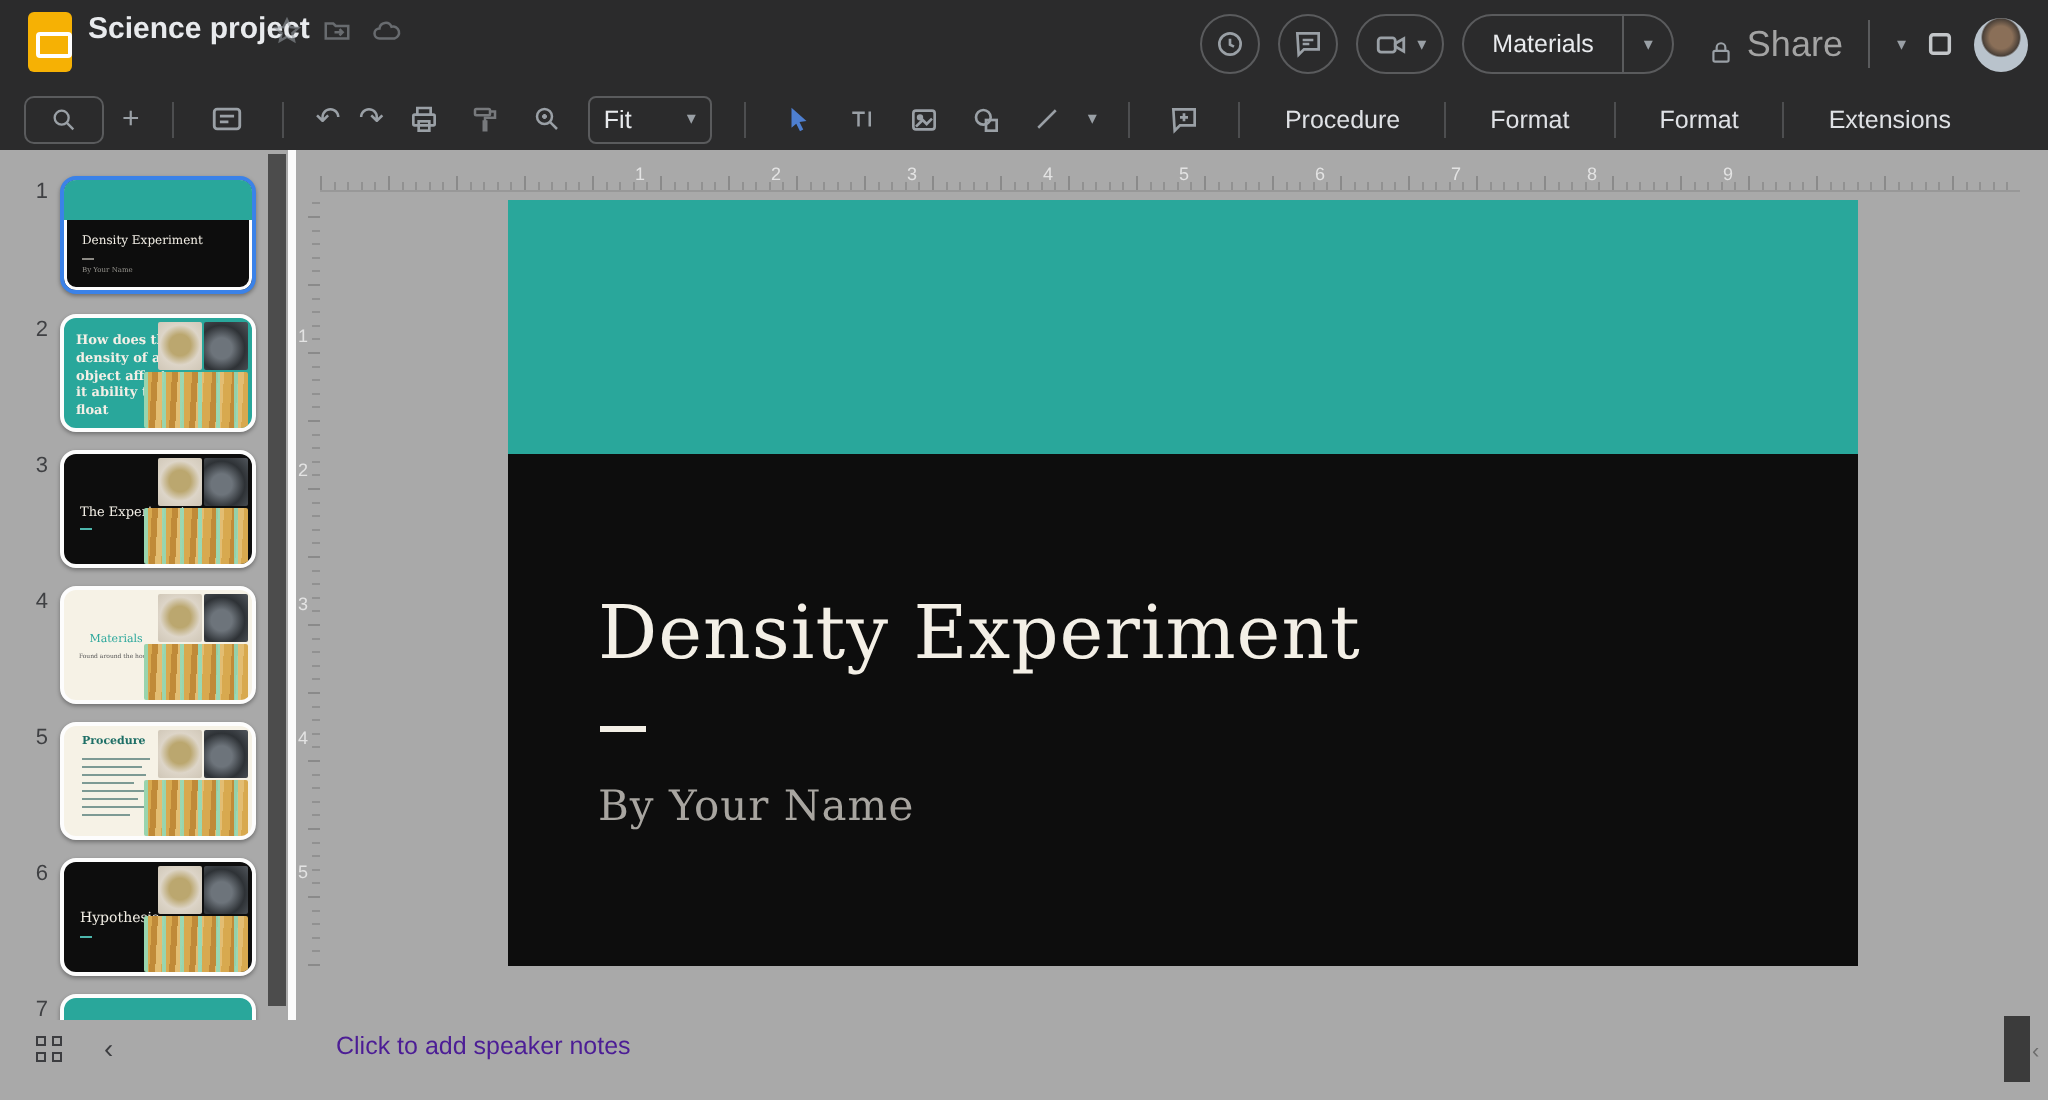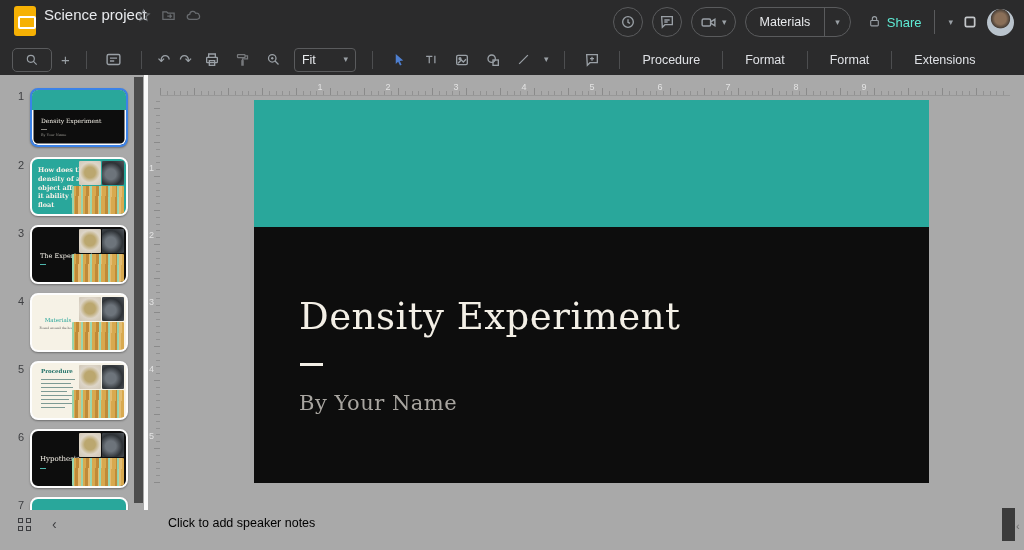--- a/index.html
+++ b/index.html
@@ -7,35 +7,35 @@
   body { font-family:"Liberation Sans", sans-serif; background:#a9a9a9; position:relative; }
   #app { position:absolute; inset:0; width:1024px; height:550px; }
 
   
   .topbar { position:absolute; left:0; top:0; width:1024px; height:44px; background:#2b2b2c; z-index:30; }
   .toolbar { position:absolute; left:0; top:44px; width:1024px; height:31px; background:#2b2b2c; z-index:30;
              display:flex; align-items:center; padding-left:12px; }
   .logo { position:absolute; left:14px; top:6px; width:22px; height:30px; background:#f6b104; border-radius:3px; }
   .logo::after { content:""; position:absolute; left:4px; top:10px; width:14px; height:9px;
                  border:2.5px solid #fff; border-radius:2px; }
-  .doc-title { position:absolute; left:44px; top:6px; color:#e8eaed; font-size:15px; }
+  .doc-title { position:absolute; left:44px; top:6px; color:#e8eaed; font-size:15px;font-weight:bold; }
   .title-icons { position:absolute; left:136px; top:8px; display:flex; gap:10px; }
   .title-icons svg { opacity:.55; }
   .menubar { position:absolute; left:40px; top:24px; display:flex; }
   .menu-item { color:#dfe1e5; font-size:12.5px; padding:2px 8px; border-radius:4px; cursor:default; }
   .top-right { position:absolute; right:10px; top:0; height:44px; display:flex; align-items:center; gap:9px; }
   .ring { width:30px; height:30px; border:1px solid #5a5b5d; border-radius:50%;
           display:flex; align-items:center; justify-content:center; }
   .pill  { height:30px; border:1px solid #5a5b5d; border-radius:15px; display:flex; align-items:center; }
   .cam-pill { padding:0 8px; gap:5px; }
   .slideshow-pill { padding:0; color:#e8eaed; font-size:12.5px; }
   .slideshow-pill .lbl { padding:0 14px; }
   .slideshow-pill .sep { width:1px; height:30px; background:#5a5b5d; }
   .slideshow-pill .car { padding:0 10px; }
-  .share-wrap { display:flex; align-items:flex-start; gap:6px; color:#5eead4; font-size:13px; margin-left:8px; }
+  .share-wrap { display:flex; align-items:flex-end; gap:6px; color:#a3a3a3; font-size:18px; margin-left:8px; }
   .vsep { width:1px; height:24px; background:#5a5b5d; margin:0 4px; }
   .caret { color:#9aa0a6; font-size:9px; line-height:1; }
   .avatar { width:27px; height:27px; border-radius:50%;
             background:radial-gradient(circle at 50% 36%, #8a6f58 0 26%, #4a4038 42%, #b9c3cc 46%); }
 
   
   .tb-group { display:flex; align-items:center; gap:9px; }
   .tb-sep { width:1px; height:18px; background:#4d4e50; margin:0 7px; }
   .search-box { width:40px; height:24px; border:1px solid #5a5b5d; border-radius:5px;
                 display:flex; align-items:center; justify-content:center; }
@@ -98,21 +98,21 @@
   .slide-page { position:absolute; left:254px; top:100px; width:675px; height:383px; background:#0d0d0d; }
   .slide-band { position:absolute; left:0; top:0; width:675px; height:127px; background:#29a79b; }
   .slide-title { position:absolute; left:45px; top:195px; font-family:"DejaVu Serif", serif;
                  font-size:37px; color:#f3efe6; letter-spacing:.5px; }
   .slide-dash { position:absolute; left:46px; top:263px; width:23px; height:3px; background:#f3efe6; }
   .slide-sub { position:absolute; left:45px; top:291px; font-family:"DejaVu Serif", serif;
                font-size:21px; color:#a8a5a0; letter-spacing:.5px; }
 
   
   .notesbar { position:absolute; left:0; top:510px; width:1024px; height:40px; background:#a9a9a9; }
-  .notes-text { position:absolute; left:168px; top:6px; color:#000000; font-size:12.5px; }
+  .notes-text { position:absolute; left:168px; top:6px; color:#4c1d95; font-size:12.5px; }
   .grid-ic { position:absolute; left:18px; top:8px; width:13px; height:13px; }
   .grid-ic i { position:absolute; width:5px; height:5px; border:1.4px solid #3c3d40; }
   .grid-ic i:nth-child(1){left:0;top:0}.grid-ic i:nth-child(2){right:0;top:0}
   .grid-ic i:nth-child(3){left:0;bottom:0}.grid-ic i:nth-child(4){right:0;bottom:0}
   .chev { color:#3c3d40; font-size:14px; line-height:1; }
   .film-collapse { position:absolute; left:52px; top:7px; }
   .right-handle { position:absolute; left:1002px; top:508px; width:13px; height:33px; background:#3b3b3b; }
   .right-chev { position:absolute; left:1016px; top:520px; color:#6d6d6d; font-size:11px; }
 </style>
 </head>

